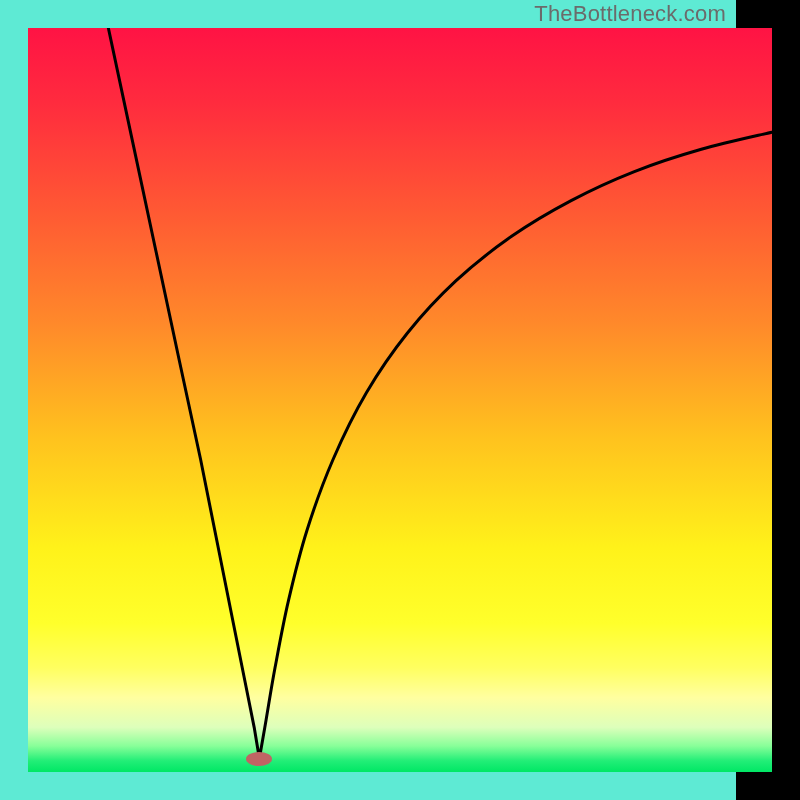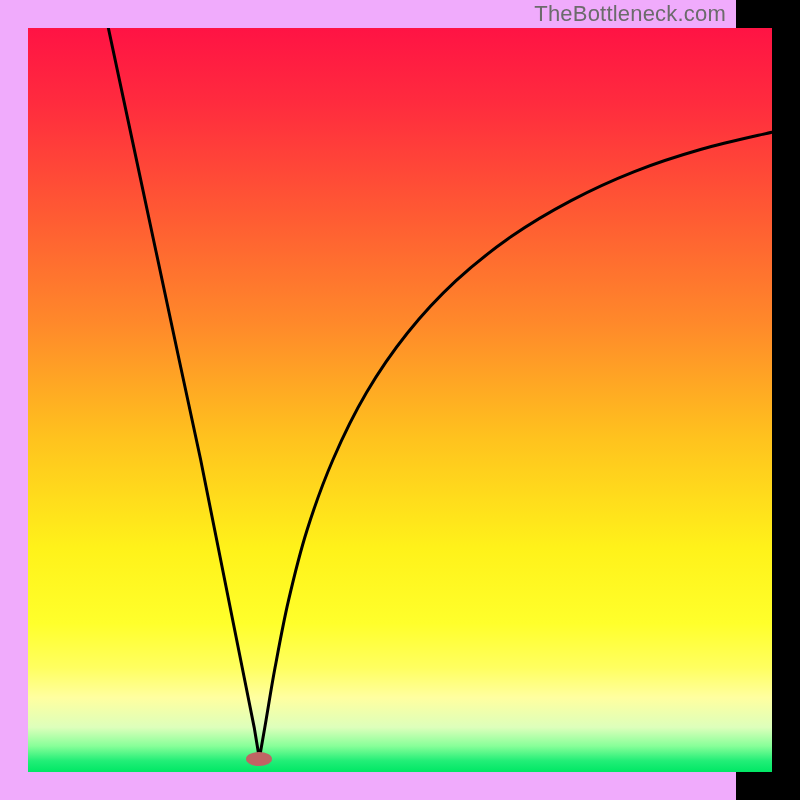--- a/index.html
+++ b/index.html
@@ -1,21 +1,21 @@
 <!DOCTYPE html>
 <html><head>
 <meta charset="utf-8">
 <style>
   * { margin: 0; padding: 0; box-sizing: border-box; }
   html, body { width: 800px; height: 800px; overflow: hidden; background: #000; }
   .frame {
     position: absolute;
     left: 0; top: 0;
     width: 736px; height: 800px;
-    background: #f0abfc;
+    background: #5eead4;
     text-align: right;
   }
   .plot {
     position: absolute;
     overflow: hidden;
   }
   .gradient-bg {
     position: absolute;
     inset: 0;
   }

